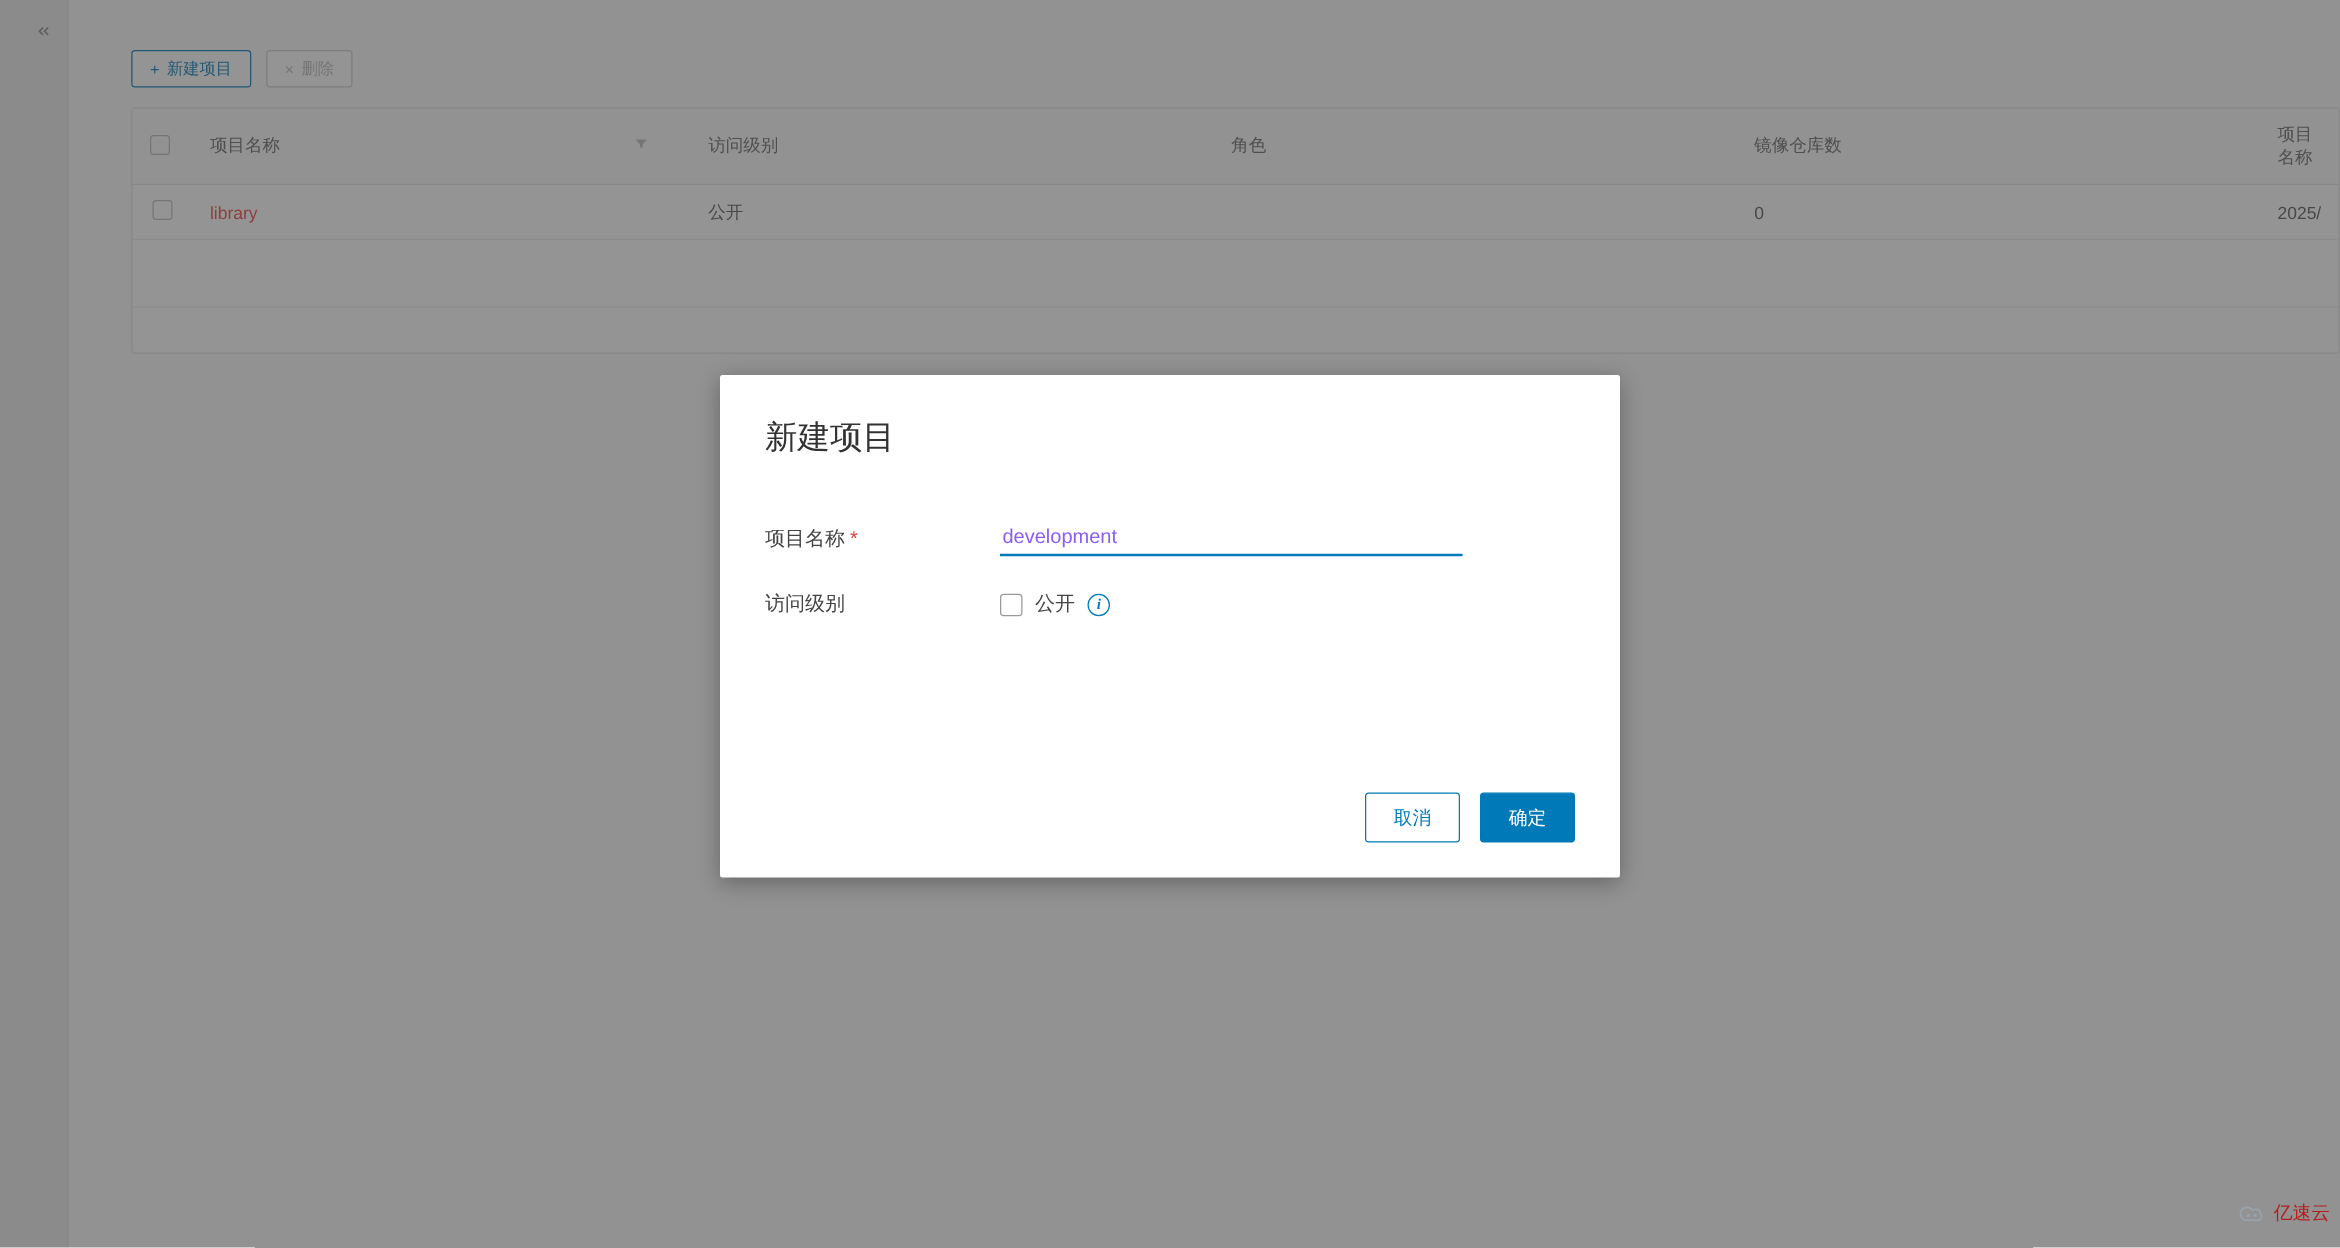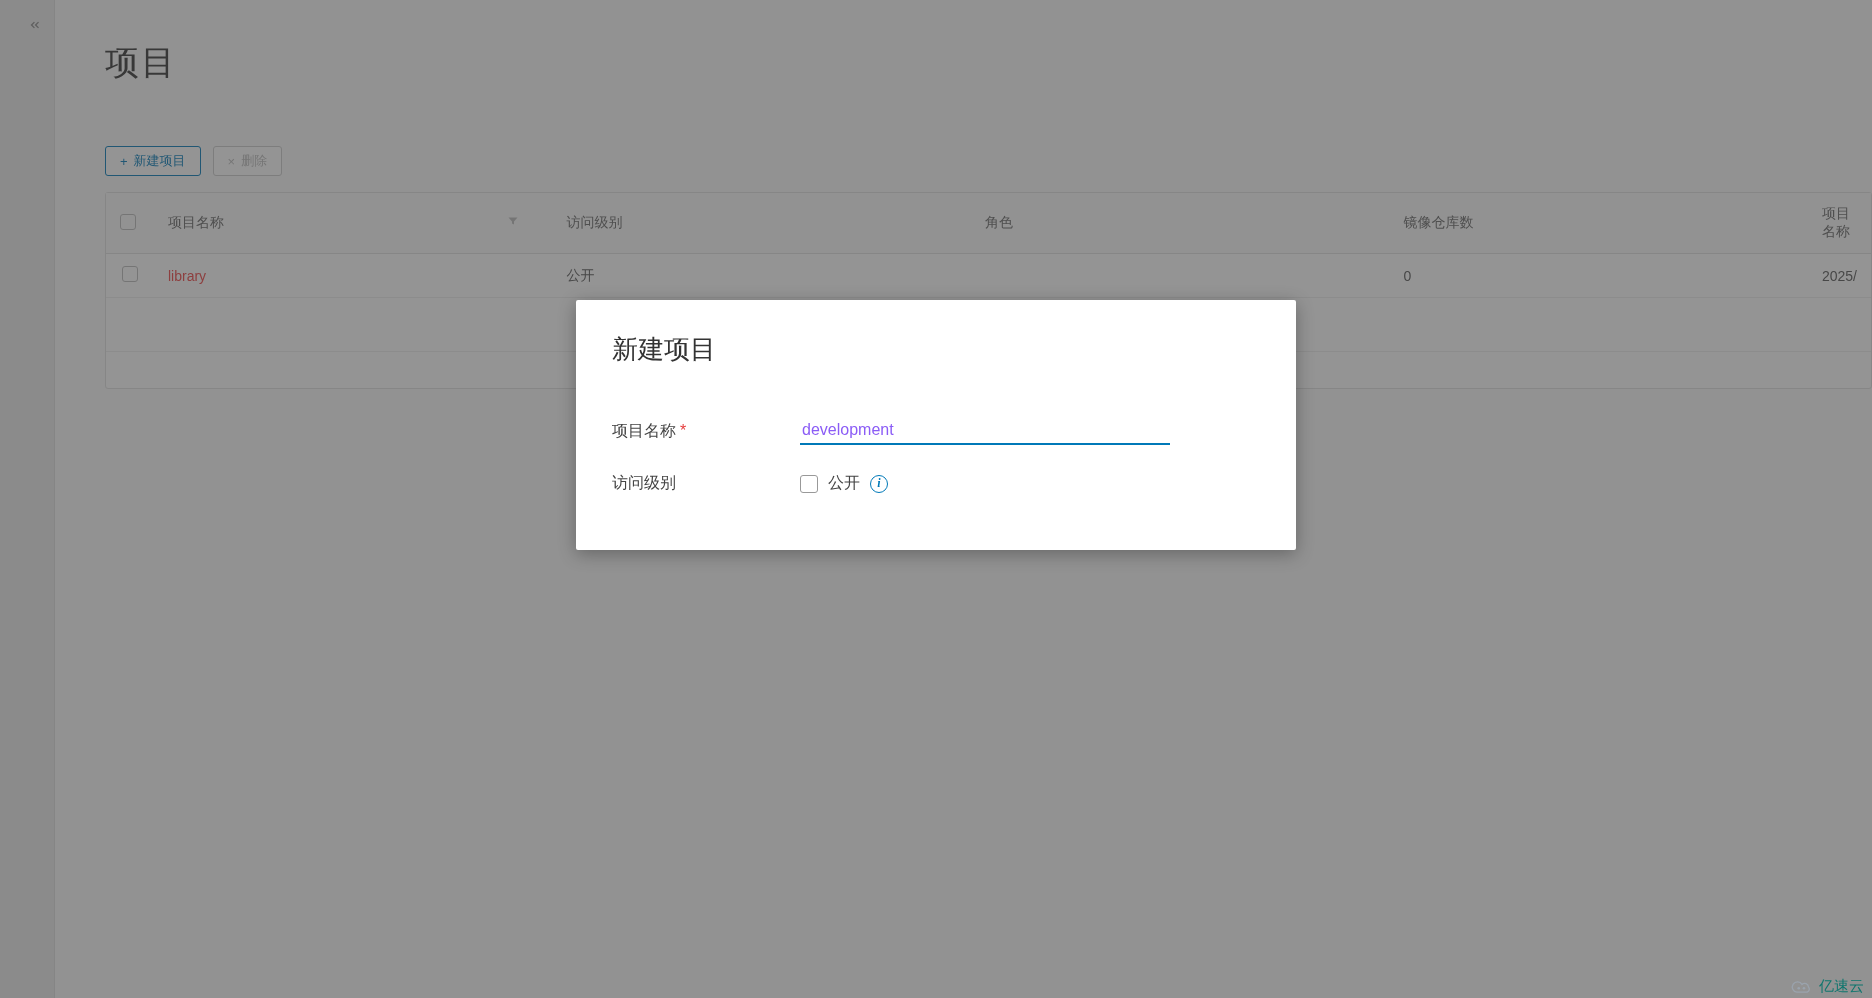--- a/index.html
+++ b/index.html
@@ -49,37 +49,36 @@
   .text-input { width: 370px; border: none; border-bottom: 2px solid #0079b8; font-size: 16px; padding: 4px 2px; outline: none; color: #8b5cf6; }
   .check-opt { display: flex; align-items: center; gap: 10px; font-size: 16px; color: #444; }
   .check-box { width: 18px; height: 18px; border: 1px solid #999; border-radius: 3px; }
   .info-icon { width: 18px; height: 18px; border: 1.5px solid #0079b8; border-radius: 50%; color: #0079b8; display:inline-flex; align-items:center; justify-content:center; font-size: 12px; font-weight: bold; font-style: italic; font-family: serif; }
   
   .modal-actions { display: flex; justify-content: flex-end; gap: 16px; margin-top: 140px; }
   .btn-md { height: 40px; padding: 0 22px; font-size: 15px; border-radius: 3px; cursor: pointer; display:inline-flex; align-items:center; }
   .btn-cancel { background: #fff; border: 1px solid #0079b8; color: #0079b8; }
   .btn-confirm { background: #0079b8; border: 1px solid #0079b8; color: #fff; }
   
-  .watermark { position: absolute; right: 8px; bottom: 2px; display:flex; align-items:center; gap:4px; font-size: 15px; color: #0f766e; }
+  .watermark { position: absolute; right: 8px; bottom: 18px; display:flex; align-items:center; gap:4px; font-size: 15px; color: #b91c1c; }
   .watermark-logo { width: 26px; height: 18px; }
 </style>
 </head>
 <body>
 
 <div class="sidebar-collapsed">
   <span class="collapse-toggle">
     <svg width="14" height="14" viewBox="0 0 24 24" fill="none" stroke="currentColor" stroke-width="2.2">
         <polyline points="11 17 6 12 11 7"></polyline>
         <polyline points="18 17 13 12 18 7"></polyline>
       </svg>
   </span>
 </div>
 
 <div class="main">
-  <h1 class="page-title">项目</h1>
 
   <div class="toolbar">
     <button class="btn btn-outline-primary">
       <span class="icon">+</span>
       <span>新建项目</span>
     </button>
     <button class="btn btn-outline-disabled">
       <span class="icon">×</span>
       <span>删除</span>
     </button>
@@ -137,20 +136,24 @@
 
     <div class="form-row">
       <div class="form-label">访问级别</div>
       <div class="check-opt">
         <span class="check-box"></span>
         <span>公开</span>
         <span class="info-icon">i</span>
       </div>
     </div>
 
+    <div class="modal-actions">
+      <button class="btn-md btn-cancel">取消</button>
+      <button class="btn-md btn-confirm">确定</button>
+    </div>
   </div>
 </div>
 
 <div class="watermark">
   <svg class="watermark-logo" viewBox="0 0 40 24" fill="none" stroke="#9aa3ad" stroke-width="2">
     <path d="M12 20a8 8 0 1 1 8-12 6 6 0 0 1 10 4 5 5 0 0 1-2 8H12z"></path>
     <circle cx="15" cy="14" r="2" fill="#9aa3ad" stroke="none"></circle>
     <circle cx="23" cy="14" r="2" fill="#9aa3ad" stroke="none"></circle>
   </svg>
   <span>亿速云</span>

